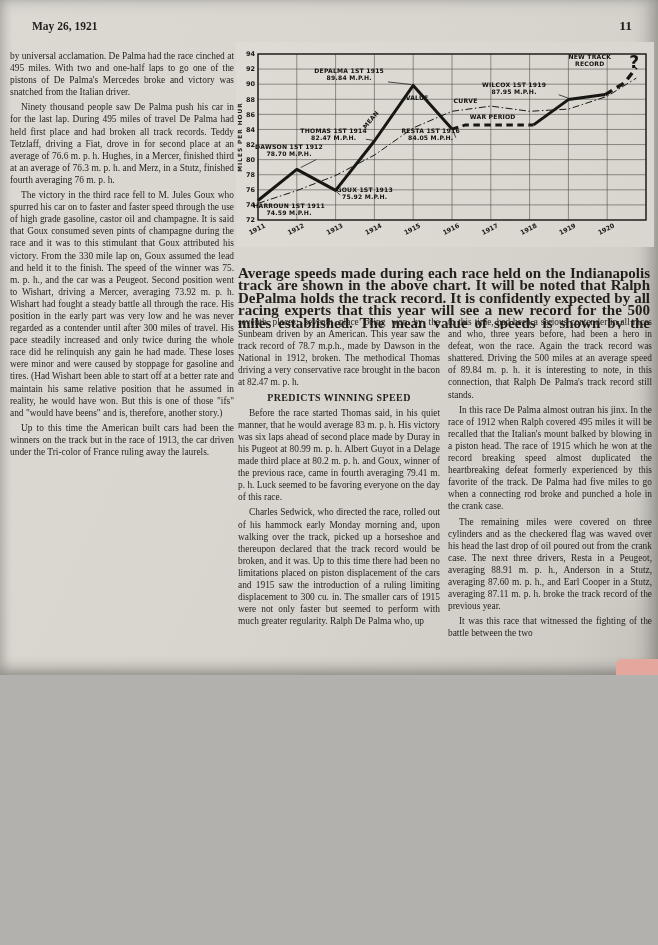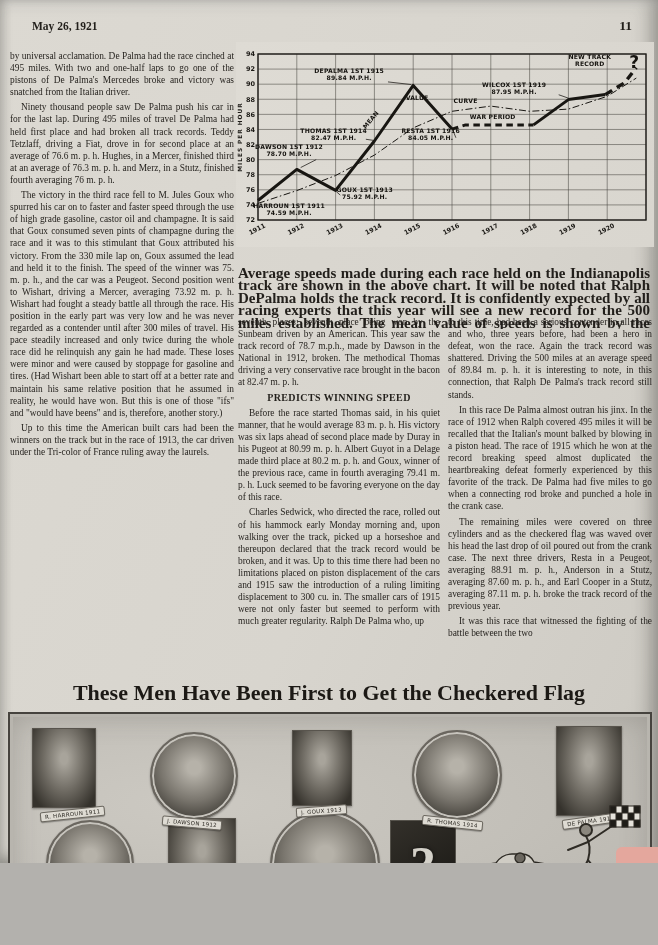--- a/index.html
+++ b/index.html
@@ -1,17 +1,17 @@
 <!DOCTYPE html>
 <html><head>
 <meta charset="utf-8">
 <style>
   html,body{margin:0;padding:0;background:#b3b1ad;}
   .page{
-    position:relative;width:658px;height:863px;overflow:hidden;
+    position:relative;width:658px;height:675px;overflow:hidden;
     background:linear-gradient(115deg,#dcd9d2 0%,#d8d5ce 55%,#cfccc5 90%,#c3c0b9 100%);
     box-shadow:inset -10px 0 16px rgba(40,38,34,.25), inset 4px 0 10px rgba(40,38,34,.15), inset 0 -8px 12px rgba(40,38,34,.18), inset 0 6px 8px rgba(255,255,255,.25);
     font-family:"Liberation Serif","DejaVu Serif",serif;color:#221f1b;
   }
   
   .hdr{position:absolute;top:18px;left:32px;right:26px;height:20px;}
   .hdr .date{position:absolute;left:0;top:2px;font-weight:bold;font-size:11.5px;}
   .hdr .mast{position:absolute;left:0;right:0;text-align:center;font-style:italic;font-size:15px;font-weight:600;letter-spacing:4px;word-spacing:9px;}
   .hdr .pno{position:absolute;right:0;top:0;font-weight:bold;font-size:13.5px;}
   

